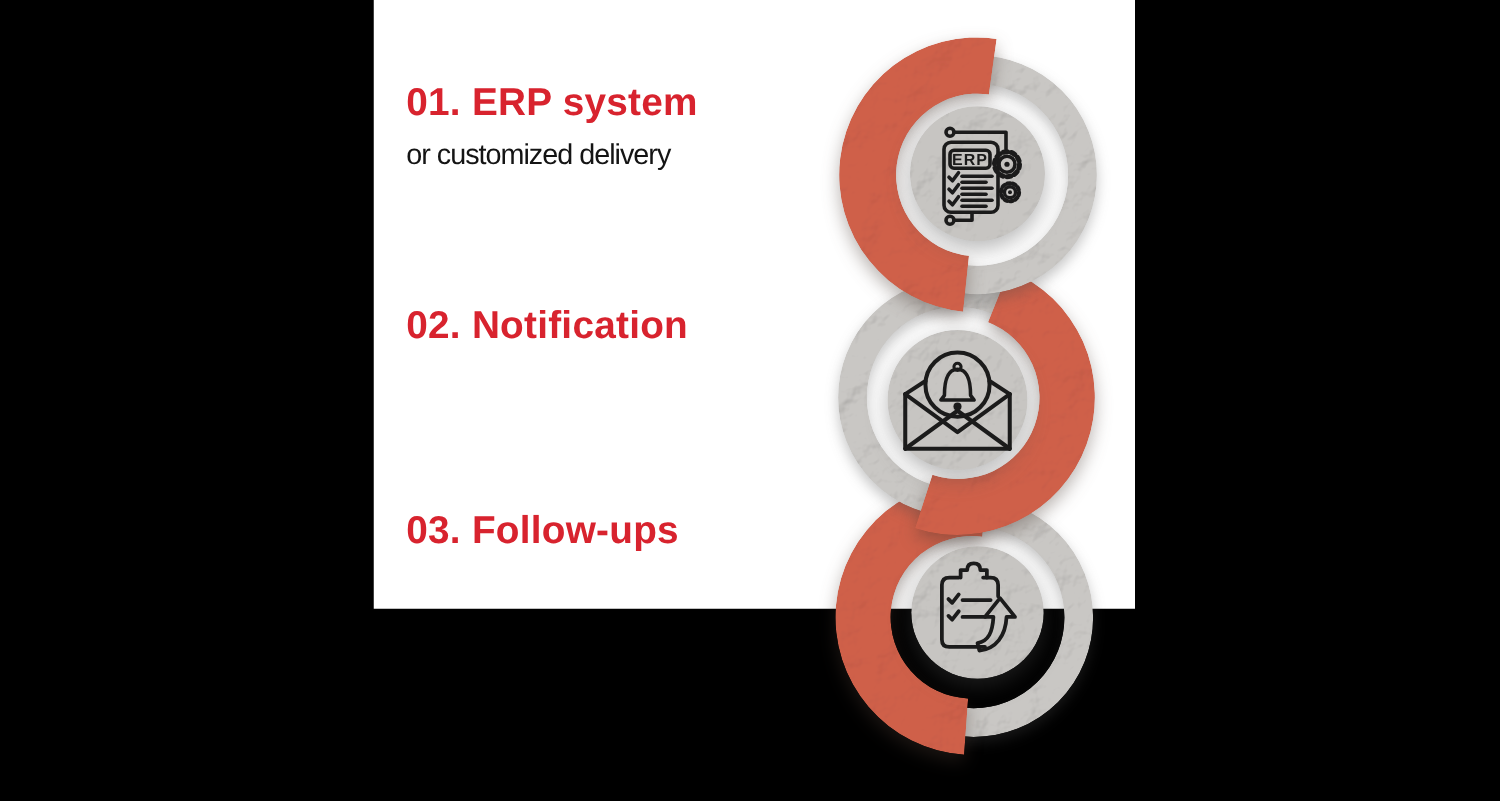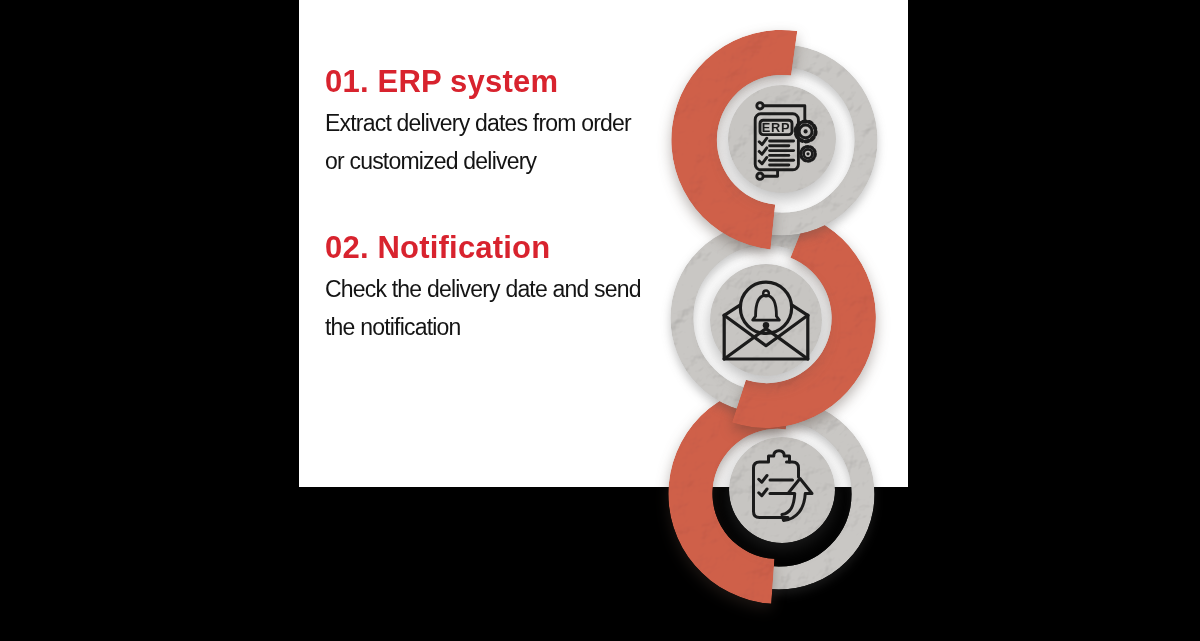--- a/index.html
+++ b/index.html
@@ -15,54 +15,50 @@
   .step{position:absolute;left:26px;width:370px;}
   .step-heading{
     margin:0;font-size:31px;line-height:36px;font-weight:bold;
     letter-spacing:.2px;color:var(--heading-red,#d8232e);white-space:nowrap;
   }
   .step-desc{margin:4px 0 0 0;}
   .desc-line{
     font-size:23px;line-height:38px;letter-spacing:-.8px;
     color:var(--body-text,#141414);white-space:nowrap;
   }
-  .step-1{top:64px}.step-2{top:230px}.step-3{top:406px}
+  .step-1{top:64px}.step-2{top:242px}.step-3{top:406px}
   svg.diagram{position:absolute;left:0;top:0;width:1200px;height:641px;pointer-events:none;}
   .shadow-ring{filter:drop-shadow(0px 5px 5px rgba(70,70,70,.32));}
   .shadow-arc{filter:drop-shadow(0px 6px 7px rgba(70,55,48,.38));}
   .shadow-disc{filter:drop-shadow(0px 6px 9px rgba(70,70,70,.40));}
   .ring{fill:none;stroke:var(--ring-gray,#c9c7c4);stroke-width:23px;}
   .arc{fill:var(--arc-terracotta,#cf604a);stroke:none;}
   .disc{fill:var(--icon-circle-gray,#c7c5c2);stroke:none;}
   .ink{fill:none;stroke:var(--icon-stroke,#1b1b1b);stroke-linecap:round;stroke-linejoin:round;}
   .ink-fill{fill:var(--icon-stroke,#1b1b1b);stroke:none;}
   .erp-label{font-family:"Liberation Sans",sans-serif;font-weight:bold;font-size:16px;letter-spacing:1px;fill:var(--icon-stroke,#1b1b1b);}
 </style>
 </head>
 <body>
 
 <div class="panel">
 
   <div class="step step-1">
     <h2 class="step-heading">01. ERP system</h2>
     <div class="step-desc">
-      <div class="desc-line">Extract delivery dates from order</div>
       <div class="desc-line">or customized delivery</div>
     </div>
   </div>
 
   <div class="step step-2">
     <h2 class="step-heading">02. Notification</h2>
-    <div class="step-desc">
-      <div class="desc-line">Check the delivery date and send</div>
-      <div class="desc-line">the notification</div>
-    </div>
   </div>
 
   <div class="step step-3">
+    <h2 class="step-heading">03. Follow-ups</h2>
   </div>
 </div>
 
 <svg class="diagram" viewBox="0 0 1200 641">
   <defs>
     <filter id="crumple" x="-15%" y="-15%" width="130%" height="130%">
       <feTurbulence type="fractalNoise" baseFrequency="0.035" numOctaves="4" seed="5" result="n"></feTurbulence>
       <feDiffuseLighting in="n" lighting-color="#ffffff" surfaceScale="2.4" diffuseConstant="1.15" result="l">
         <feDistantLight azimuth="230" elevation="62"></feDistantLight>
       </feDiffuseLighting>

